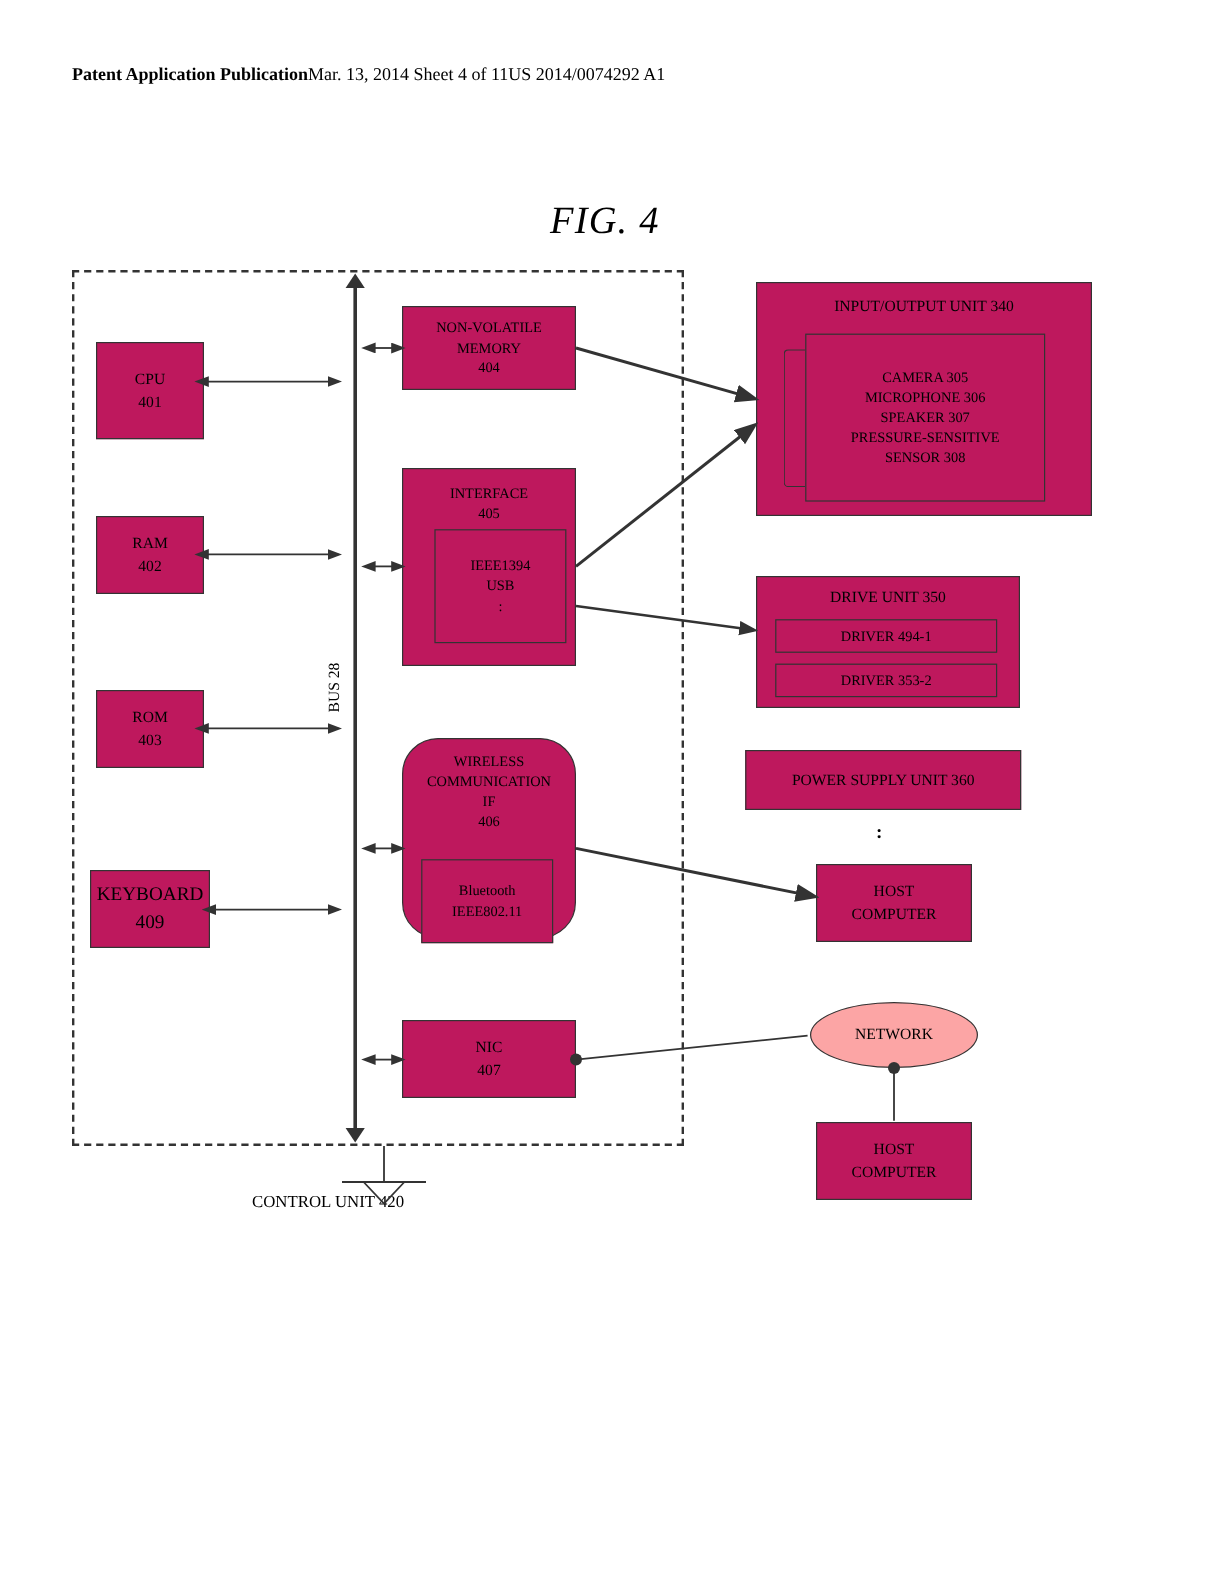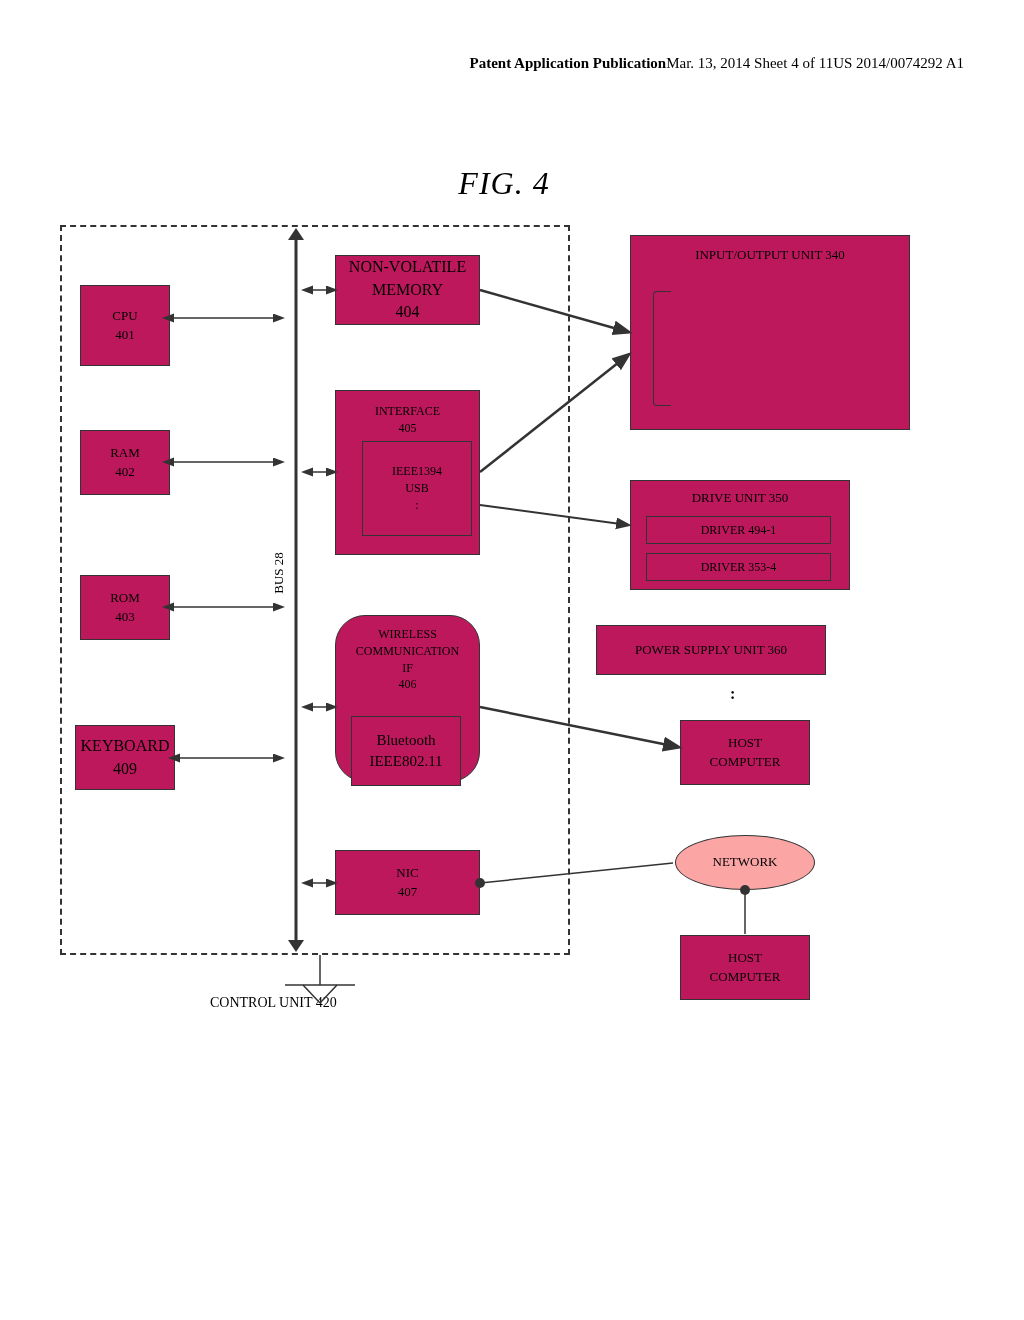--- a/index.html
+++ b/index.html
@@ -12,21 +12,21 @@
       position: relative;
     }
 
     
     .header {
       position: absolute;
       top: 55px;
       left: 0;
       right: 0;
       display: flex;
-      justify-content: flex-end;
+      justify-content: flex-start;
       padding: 0 60px;
       font-size: 15px;
     }
     .header-left { font-weight: bold; font-size: 15px; }
     .header-mid { font-size: 15px; }
     .header-right { font-size: 15px; }
 
     
     .fig-title {
       position: absolute;
@@ -138,61 +138,64 @@
 409</span>
   </div>
 
   <div style="position:absolute; left:222px; top:10px; width:28px; height:710px;">
     
   </div>
   <div class="bus-label" style="left:198px; top:340px; font-size:13px;">
     <span>BUS 28</span>
   </div>
 
-  <div class="box" style="left:275px; top:30px; width:145px; height:70px; font-size:16px;">
+  <div class="box" style="left:275px; top:30px; width:145px; height:70px; font-size:12px;">
     <span>NON-VOLATILE<br>MEMORY<br>404</span>
   </div>
 
   <div class="box" style="left:275px; top:165px; width:145px; height:165px; font-size:12px;">
     <span style="position:absolute;top:12px;left:0;right:0;text-align:center; font-size:12px;">INTERFACE<br>405</span>
 
     <div class="box" style="position:absolute; left:26px; top:50px; width:110px; height:95px; font-size:12px;">
       <span>IEEE1394<br>USB<br>:</span>
     </div>
   </div>
 
   <div class="box" style="left:275px; top:390px; width:145px; height:167px; font-size:12px;border-radius:30px;">
     <span style="position:absolute;top:10px;left:0;right:0;text-align:center;">WIRELESS<br>COMMUNICATION<br>IF<br>406</span>
-    <div class="box" style="position:absolute; left:15px; top:100px; width:110px; height:70px; font-size:15px;">
+    <div class="box" style="position:absolute; left:15px; top:100px; width:110px; height:70px; font-size:12px;">
       <span>Bluetooth<br>IEEE802.11</span>
     </div>
   </div>
 
   <div class="box" style="left:275px; top:625px; width:145px; height:65px; font-size:13px;">
     <span>NIC<br>407</span>
   </div>
 
   <div class="box" style="left:570px; top:10px; width:280px; height:195px; font-size:12.5px;">
     <span style="position:absolute;top:10px;left:0;right:0;text-align:center;font-size:13px;">INPUT/OUTPUT UNIT 340</span>
 
+    <div style="position:absolute; left:40px; top:42px; width:200px; height:140px; border:1.5px solid #333; display:flex; align-items:center; justify-content:center; text-align:center; font-size:12px;">
+      <span>CAMERA 305<br>MICROPHONE 306<br>SPEAKER 307<br>PRESSURE-SENSITIVE<br>SENSOR 308</span>
+    </div>
 
     <div style="position:absolute; left:22px; top:55px; width:18px; height:115px; border-top:1.5px solid #333; border-bottom:1.5px solid #333; border-left:1.5px solid #333; border-radius:4px 0 0 4px;"></div>
   </div>
 
   <div class="box" style="left:570px; top:255px; width:220px; height:110px; font-size:13px;">
     <span style="position:absolute;top:8px;left:0;right:0;text-align:center;">DRIVE UNIT 350</span>
     <div class="box" style="position:absolute; left:15px; top:35px; width:185px; height:28px; font-size:12px;">
       <span>DRIVER 494-1</span>
     </div>
     <div class="box" style="position:absolute; left:15px; top:72px; width:185px; height:28px; font-size:12px;">
-      <span>DRIVER 353-4</span>
-    </div>
-  </div>
-
-  <div class="box" style="left:536px; top:400px; width:230px; height:50px; font-size:13px;">
+      <span>DRIVER 353-2</span>
+    </div>
+  </div>
+
+  <div class="box" style="left:561px; top:400px; width:230px; height:50px; font-size:13px;">
     <span>POWER SUPPLY UNIT 360</span>
   </div>
 
   <div style="position:absolute; left:670px; top:460px; font-size:16px; font-weight:bold;">:</div>
 
   <div class="box" style="left:620px; top:495px; width:130px; height:65px; font-size:13px;">
     <span>HOST<br>COMPUTER</span>
   </div>
 
   <div class="oval" style="left:615px; top:610px; width:140px; height:55px; font-size:13px;">

